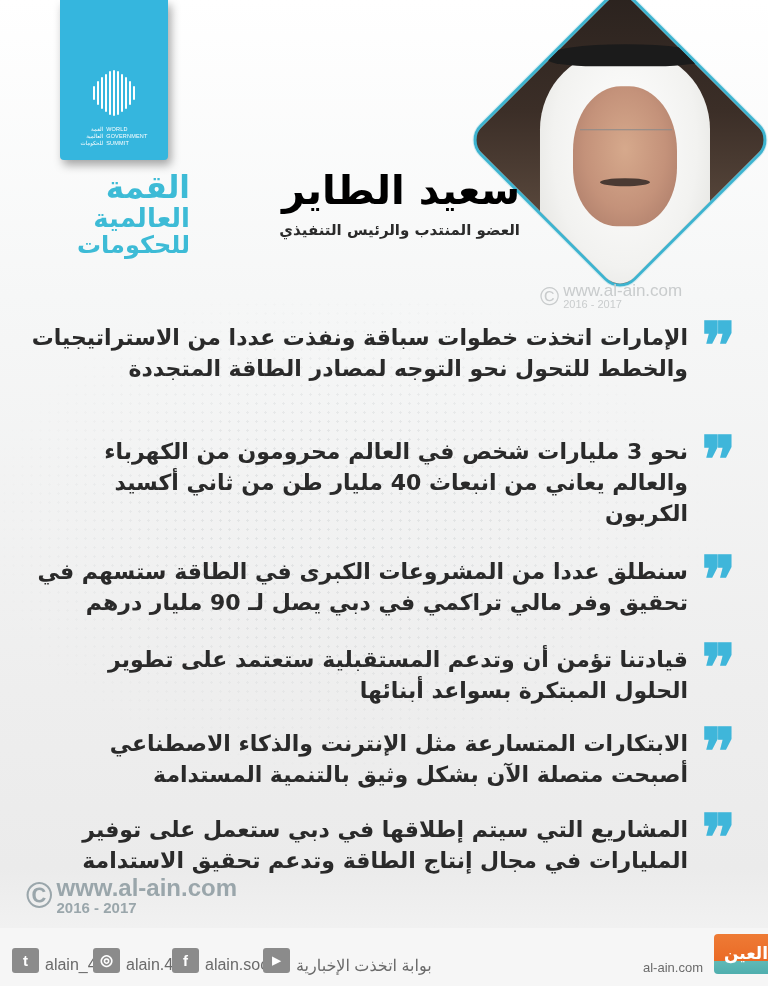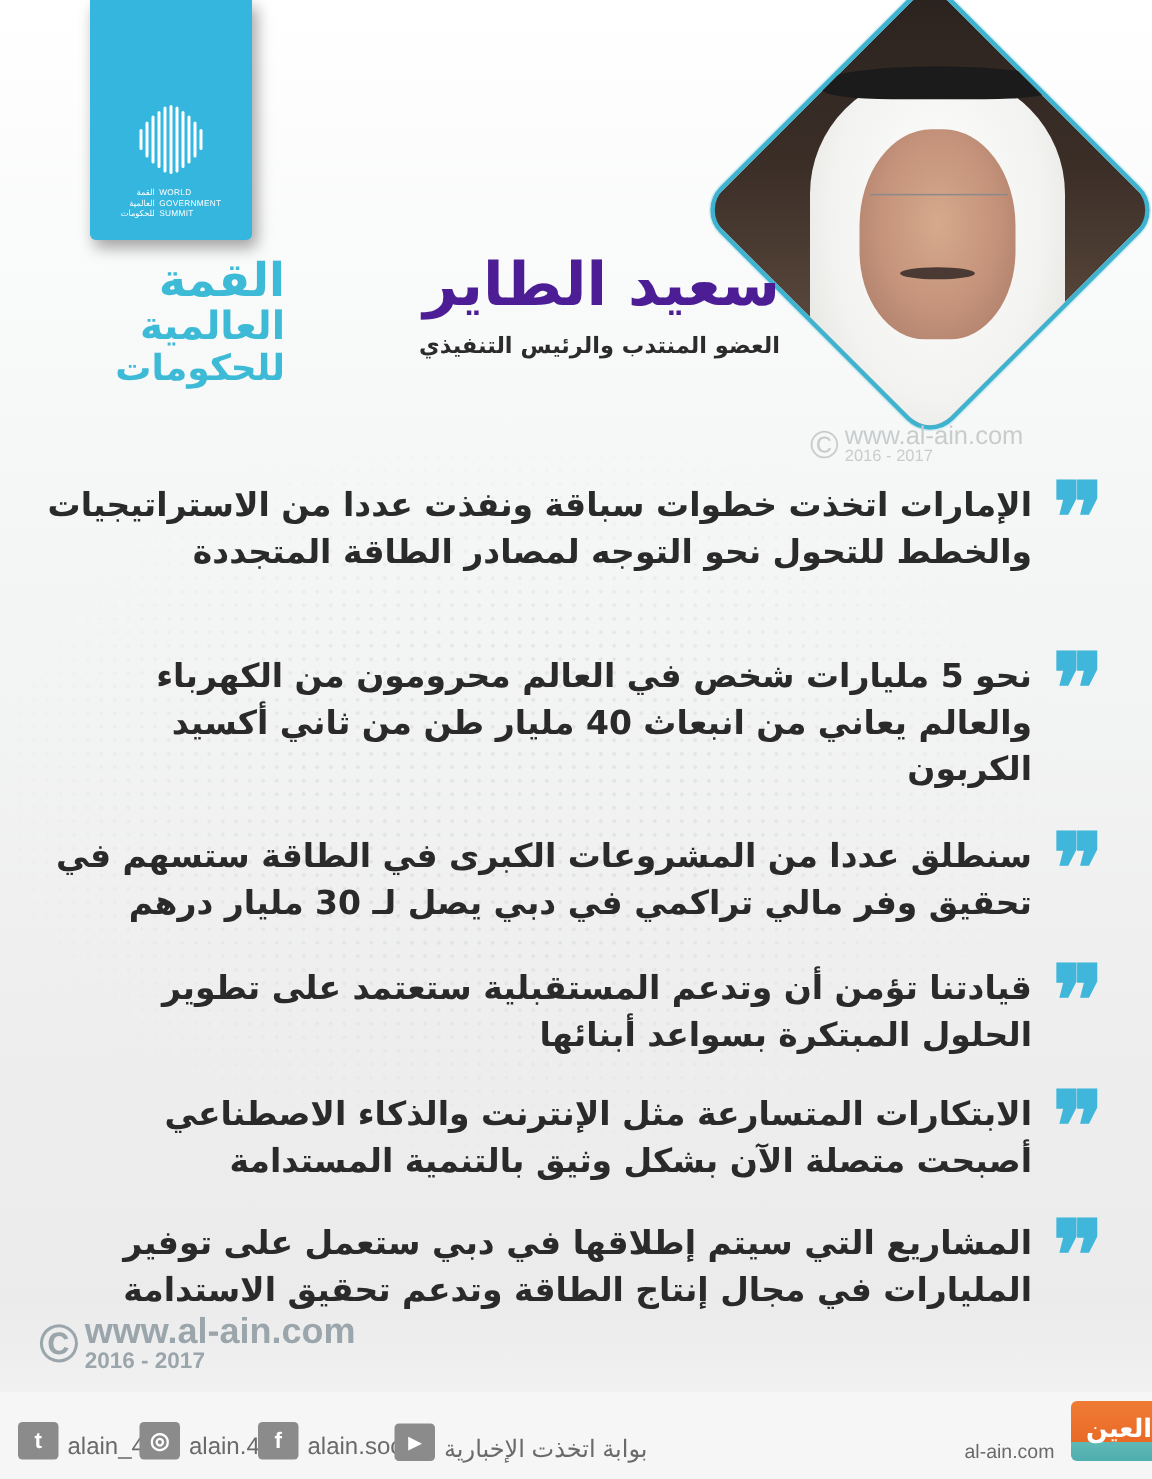--- a/index.html
+++ b/index.html
@@ -79,21 +79,21 @@
     border-top: 1.5px solid #8a8a8a;
   }
   .mustache {
     position: absolute; left: 130px; top: 184px; width: 50px; height: 8px;
     background: #4a3a33; border-radius: 50%;
   }
 
   .person-name {
     position: absolute; right: 248px; top: 168px;
     direction: rtl; text-align: right;
-    font-size: 40px; font-weight: bold; color: #4c1d95;
+    font-size: 40px; font-weight: bold; color: #000000;
     font-family: "DejaVu Sans", sans-serif; line-height: 1.1;
   }
   .person-role {
     position: absolute; right: 248px; top: 220px;
     direction: rtl; text-align: left;
     font-size: 15px; font-weight: bold; color: #2b2b2b; line-height: 1.4;
   }
   .wm-top {
     position: absolute; left: 540px; top: 282px;
     display: flex; align-items: center; gap: 4px; color: #c9cccd;
@@ -216,25 +216,25 @@
   </div>
 </div>
 
 <div class="quotes">
   <div class="quote" style="top:2px">
     <div class="quote-mark">❞</div>
     <div class="quote-text">الإمارات اتخذت خطوات سباقة ونفذت عددا من الاستراتيجيات والخطط للتحول نحو التوجه لمصادر الطاقة المتجددة</div>
   </div>
   <div class="quote" style="top:116px">
     <div class="quote-mark">❞</div>
-    <div class="quote-text">نحو 5 مليارات شخص في العالم محرومون من الكهرباء والعالم يعاني من انبعاث 40 مليار طن من ثاني أكسيد الكربون</div>
+    <div class="quote-text">نحو 3 مليارات شخص في العالم محرومون من الكهرباء والعالم يعاني من انبعاث 40 مليار طن من ثاني أكسيد الكربون</div>
   </div>
   <div class="quote" style="top:236px">
     <div class="quote-mark">❞</div>
-    <div class="quote-text">سنطلق عددا من المشروعات الكبرى في الطاقة ستسهم في تحقيق وفر مالي تراكمي في دبي يصل لـ 30 مليار درهم</div>
+    <div class="quote-text">سنطلق عددا من المشروعات الكبرى في الطاقة ستسهم في تحقيق وفر مالي تراكمي في دبي يصل لـ 90 مليار درهم</div>
   </div>
   <div class="quote" style="top:324px">
     <div class="quote-mark">❞</div>
     <div class="quote-text">قيادتنا تؤمن أن وتدعم المستقبلية ستعتمد على تطوير الحلول المبتكرة بسواعد أبنائها</div>
   </div>
   <div class="quote" style="top:408px">
     <div class="quote-mark">❞</div>
     <div class="quote-text">الابتكارات المتسارعة مثل الإنترنت والذكاء الاصطناعي أصبحت متصلة الآن بشكل وثيق بالتنمية المستدامة</div>
   </div>
   <div class="quote" style="top:494px">

